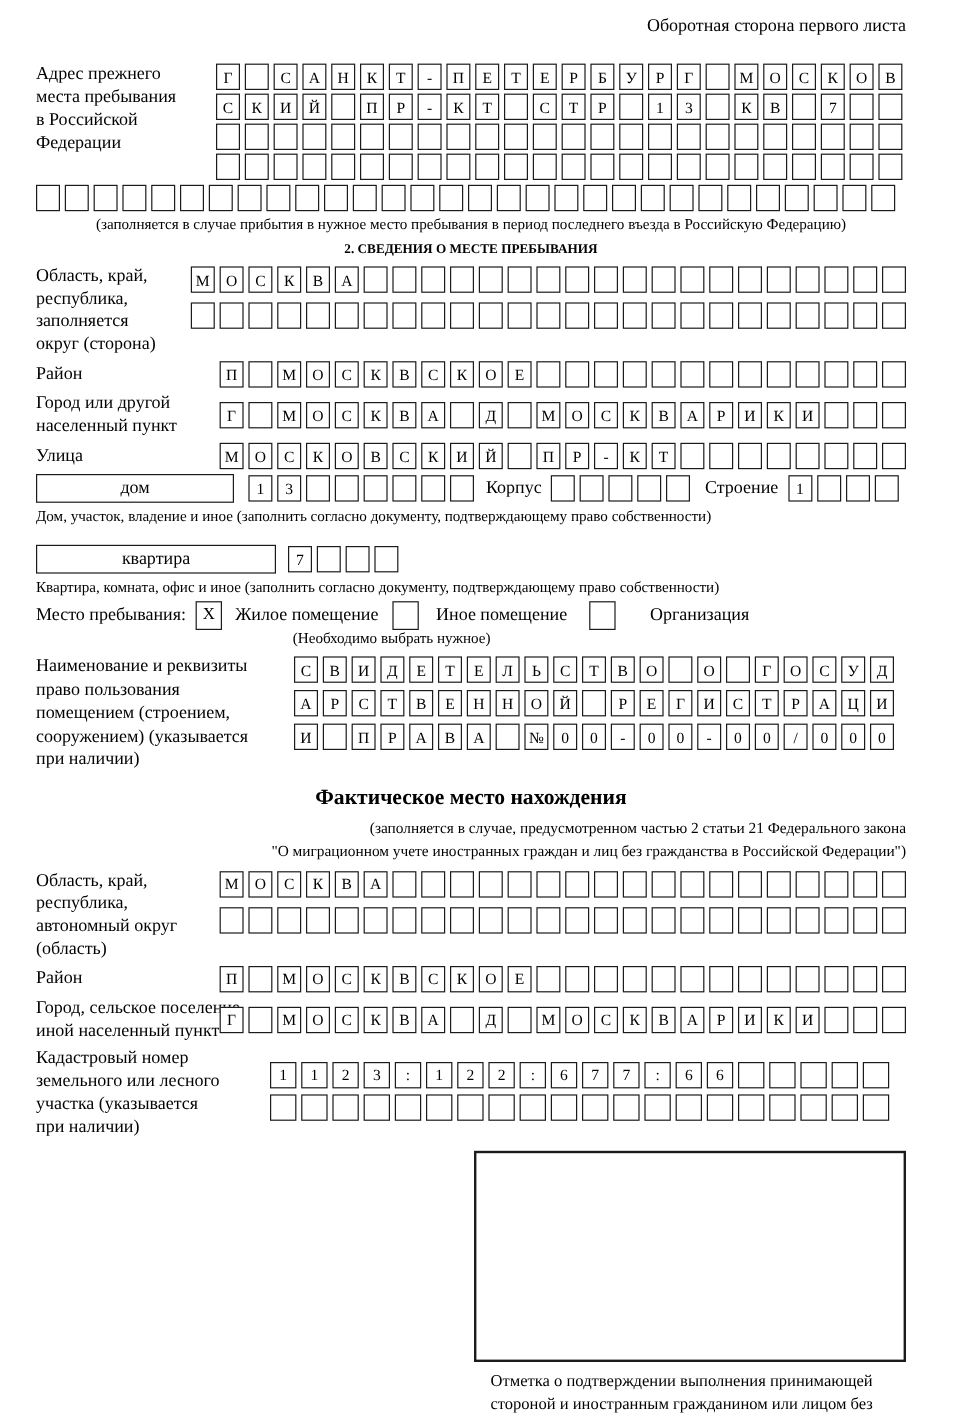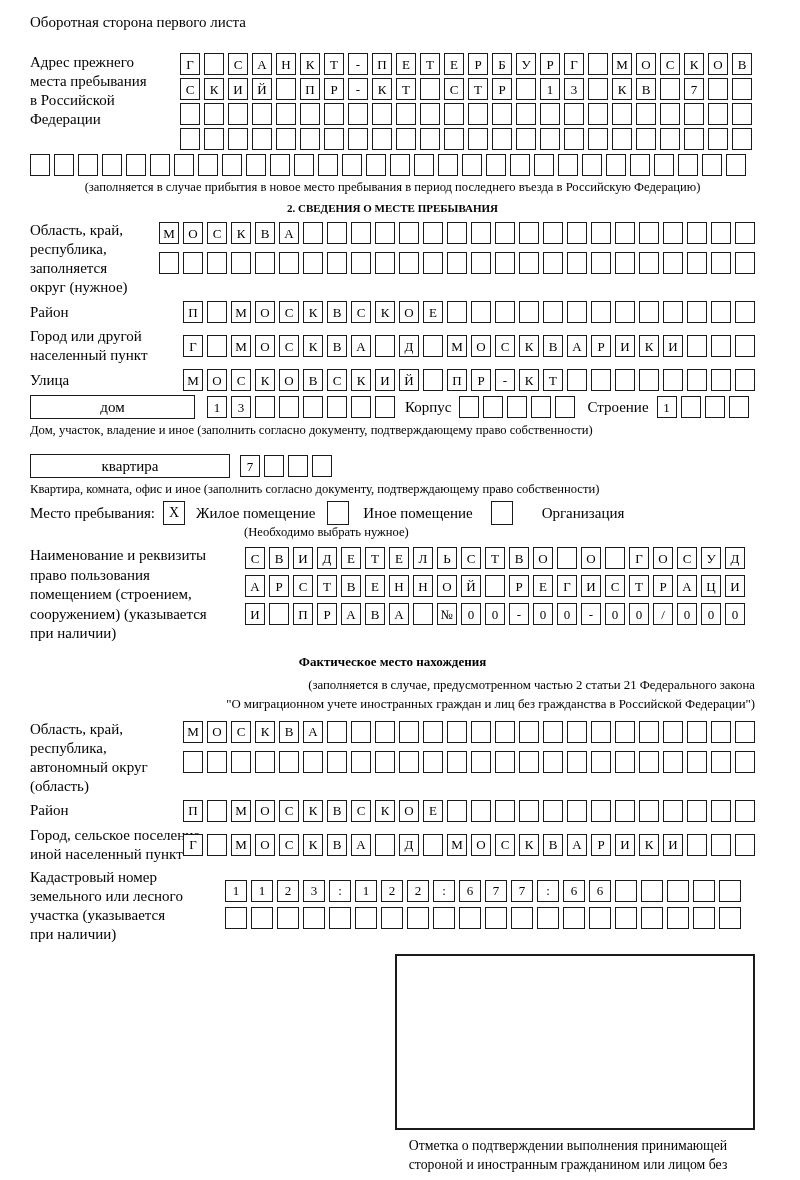--- a/index.html
+++ b/index.html
@@ -1,37 +1,37 @@
 <!DOCTYPE html>
 <html><head>
 <meta charset="utf-8">
 <style>
   html,body{margin:0;padding:0;}
   body{
     width:800px;height:1180px;overflow:hidden;background:#fff;color:#000;
     font-family:"Liberation Serif","DejaVu Serif",serif;
   }
   .page{box-sizing:border-box;width:800px;height:1180px;padding:14px 45px 0 30px;}
-  .hdr{text-align:left;font-size:15px;margin-bottom:22px;}
+  .hdr{text-align:right;font-size:15px;margin-bottom:22px;}
   .label{font-size:15px;line-height:19px;}
   .inline-label{font-size:15px;}
   .rows{display:flex;flex-direction:column;gap:3px;}
   .boxes{display:flex;gap:4px;}
   .cell{
     box-sizing:border-box;flex:0 0 20px;width:20px;height:22px;
     border:1.8px solid #1b1b1b;display:flex;align-items:center;justify-content:center;
     font-size:13px;line-height:1;background:#fff;
   }
   .cad .cell{flex-basis:22px;width:22px;}
   .fieldrow{display:flex;align-items:center;margin-bottom:4px;}
   .fieldblock{display:flex;align-items:flex-start;margin-bottom:4px;}
   .note{font-size:12.6px;}
   .note.center{text-align:center;}
   .h2{font-weight:bold;font-size:11px;text-align:center;margin:7px 0 7px;}
-  .h3{font-weight:bold;font-size:13px;text-align:center;margin:10px 0 6px;}
+  .h3{font-weight:bold;font-size:18px;text-align:center;margin:10px 0 6px;}
   .labelbox{
     box-sizing:border-box;height:24px;border:1.8px solid #1b1b1b;
     display:flex;align-items:center;justify-content:center;font-size:15px;
   }
   .check{
     box-sizing:border-box;width:22px;height:24px;border:1.8px solid #1b1b1b;
     display:flex;align-items:center;justify-content:center;font-size:14px;
   }
   .stamp-box{
     box-sizing:border-box;width:360px;height:176px;border:2px solid #1b1b1b;
@@ -190,30 +190,30 @@
       <div class="cell"></div>
       <div class="cell"></div>
       <div class="cell"></div>
       <div class="cell"></div>
       <div class="cell"></div>
       <div class="cell"></div>
       <div class="cell"></div>
       <div class="cell"></div>
       <div class="cell"></div>
     </div>
-  <div class="note center">(заполняется в случае прибытия в новое место пребывания в период последнего въезда в Российскую Федерацию)</div>
+  <div class="note center">(заполняется в случае прибытия в нужное место пребывания в период последнего въезда в Российскую Федерацию)</div>
 
   <div class="h2">2. СВЕДЕНИЯ О МЕСТЕ ПРЕБЫВАНИЯ</div>
 
   <div class="fieldblock">
     <div class="label" style="width:130px;">
       <div>Область, край,</div>
       <div>республика,</div>
       <div>заполняется</div>
-      <div>округ (нужное)</div>
+      <div>округ (сторона)</div>
     </div>
     <div class="rows" style="gap:8px;margin-top:1px;">
       <div class="boxes">
           <div class="cell">М</div>
           <div class="cell">О</div>
           <div class="cell">С</div>
           <div class="cell">К</div>
           <div class="cell">В</div>
           <div class="cell">А</div>
           <div class="cell"></div>

